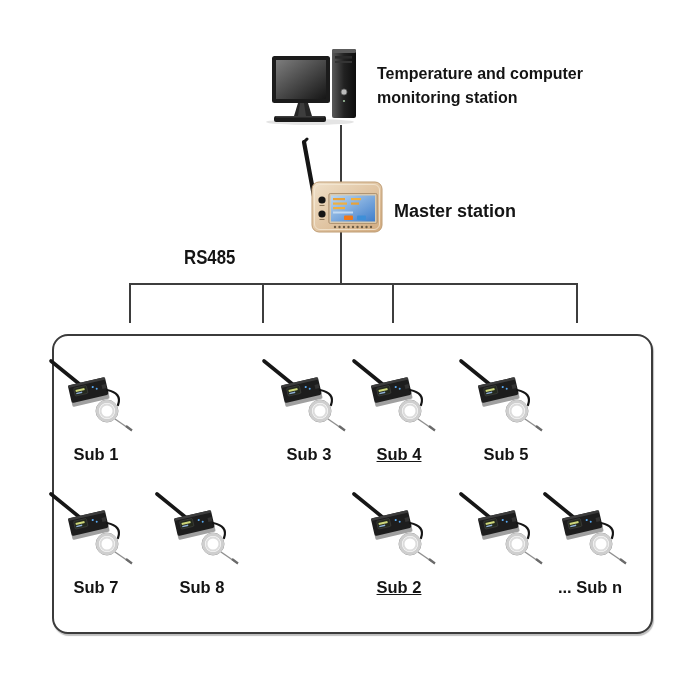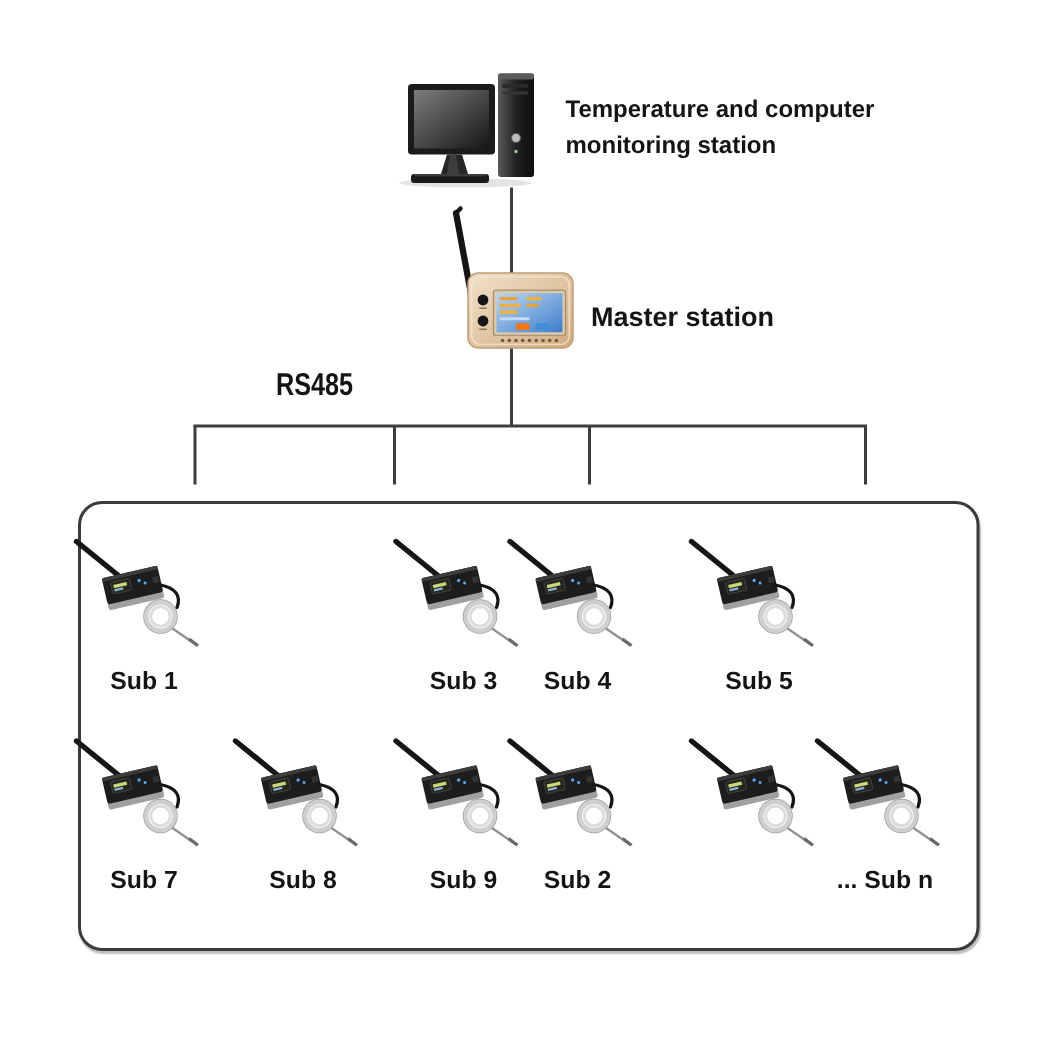--- a/index.html
+++ b/index.html
@@ -41,21 +41,21 @@
     position:absolute;left:52px;top:334px;width:601px;height:300px;
     border:2px solid #3b3b3b;border-radius:16px;background:#ffffff;
     box-shadow:1px 2px 1px rgba(110,110,110,0.45);
     box-sizing:border-box;
   }
   .cell{position:absolute;width:104px;text-align:center;}
   .cell svg.dev{display:block;width:104px;height:80px;}
   .sub-label{margin-top:13px;font-weight:bold;font-size:16.5px;color:#141414;white-space:nowrap;}
   .r1{top:352px;} .r2{top:485px;}
   .c1{left:44px;text-align:center;} .c2{left:150px;} .c3{left:257px;}
-  .c4{left:333px;} .c5{left:454px;} .c6{left:538px;}
+  .c4{left:347px;text-decoration:underline;} .c5{left:454px;} .c6{left:538px;}
 
   .defs-hidden{position:absolute;width:0;height:0;overflow:hidden;}
 </style>
 </head>
 <body>
 
 <svg class="defs-hidden" aria-hidden="true">
   <defs>
     <linearGradient id="gMonScreen" x1="0" y1="0" x2="1" y2="1">
       <stop offset="0" stop-color="#7d7d7d"></stop>
@@ -207,26 +207,20 @@
         <use href="#subdev" xlink:href="#subdev"></use>
       </svg>
     <div class="sub-label">Sub 7</div>
   </div>
   <div class="cell r2 c2">
     <svg class="dev">
         <use href="#subdev" xlink:href="#subdev"></use>
       </svg>
     <div class="sub-label">Sub 8</div>
   </div>
-  <div class="cell r2 c3">
-    <svg class="dev">
-        <use href="#subdev" xlink:href="#subdev"></use>
-      </svg>
-    <div class="sub-label">Sub 9</div>
-  </div>
   <div class="cell r2 c4">
     <svg class="dev">
         <use href="#subdev" xlink:href="#subdev"></use>
       </svg>
     <div class="sub-label">Sub 2</div>
   </div>
   <div class="cell r2 c5">
     <svg class="dev">
         <use href="#subdev" xlink:href="#subdev"></use>
       </svg>

